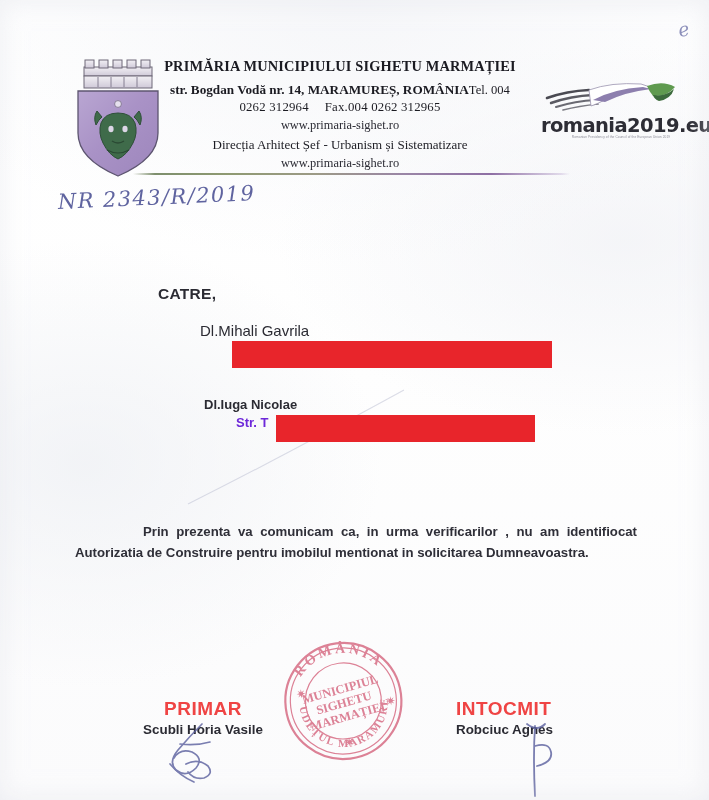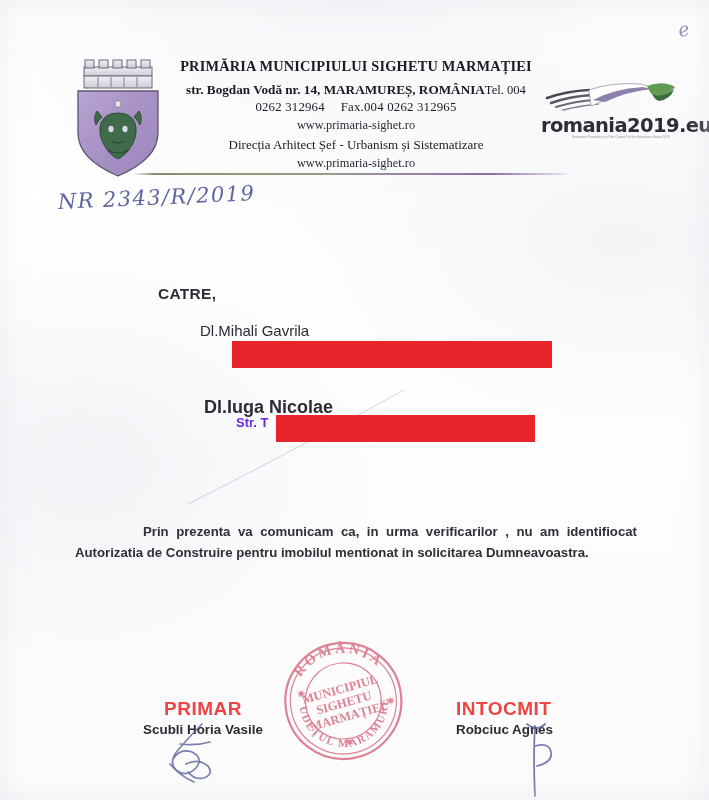--- a/index.html
+++ b/index.html
@@ -41,21 +41,21 @@
   .coat {
     position: absolute;
     left: 67px;
     top: 55px;
     width: 102px;
     height: 126px;
   }
 
   .header-text {
     position: absolute;
-    left: 172px;
+    left: 156px;
     top: 58px;
     width: 368px;
     text-align: center;
     font-family: "Liberation Serif", serif;
     color: #1b1b22;
   }
   .h-title {
     font-weight: bold;
     font-size: 14.4px;
     letter-spacing: 0.15px;
@@ -195,21 +195,21 @@
     left: 200px;
     top: 322px;
     font-size: 15px;
     font-weight: normal;
     color: #2b2b33;
   }
   .addressee-2 {
     position: absolute;
     left: 204px;
     top: 397px;
-    font-size: 18px;
+    font-size: 13px;
     font-weight: bold;
     color: #2b2b33;
   }
   .addressee-street {
     position: absolute;
     left: 236px;
     top: 415px;
     font-size: 13px;
     font-weight: bold;
     color: #6d28d9;

